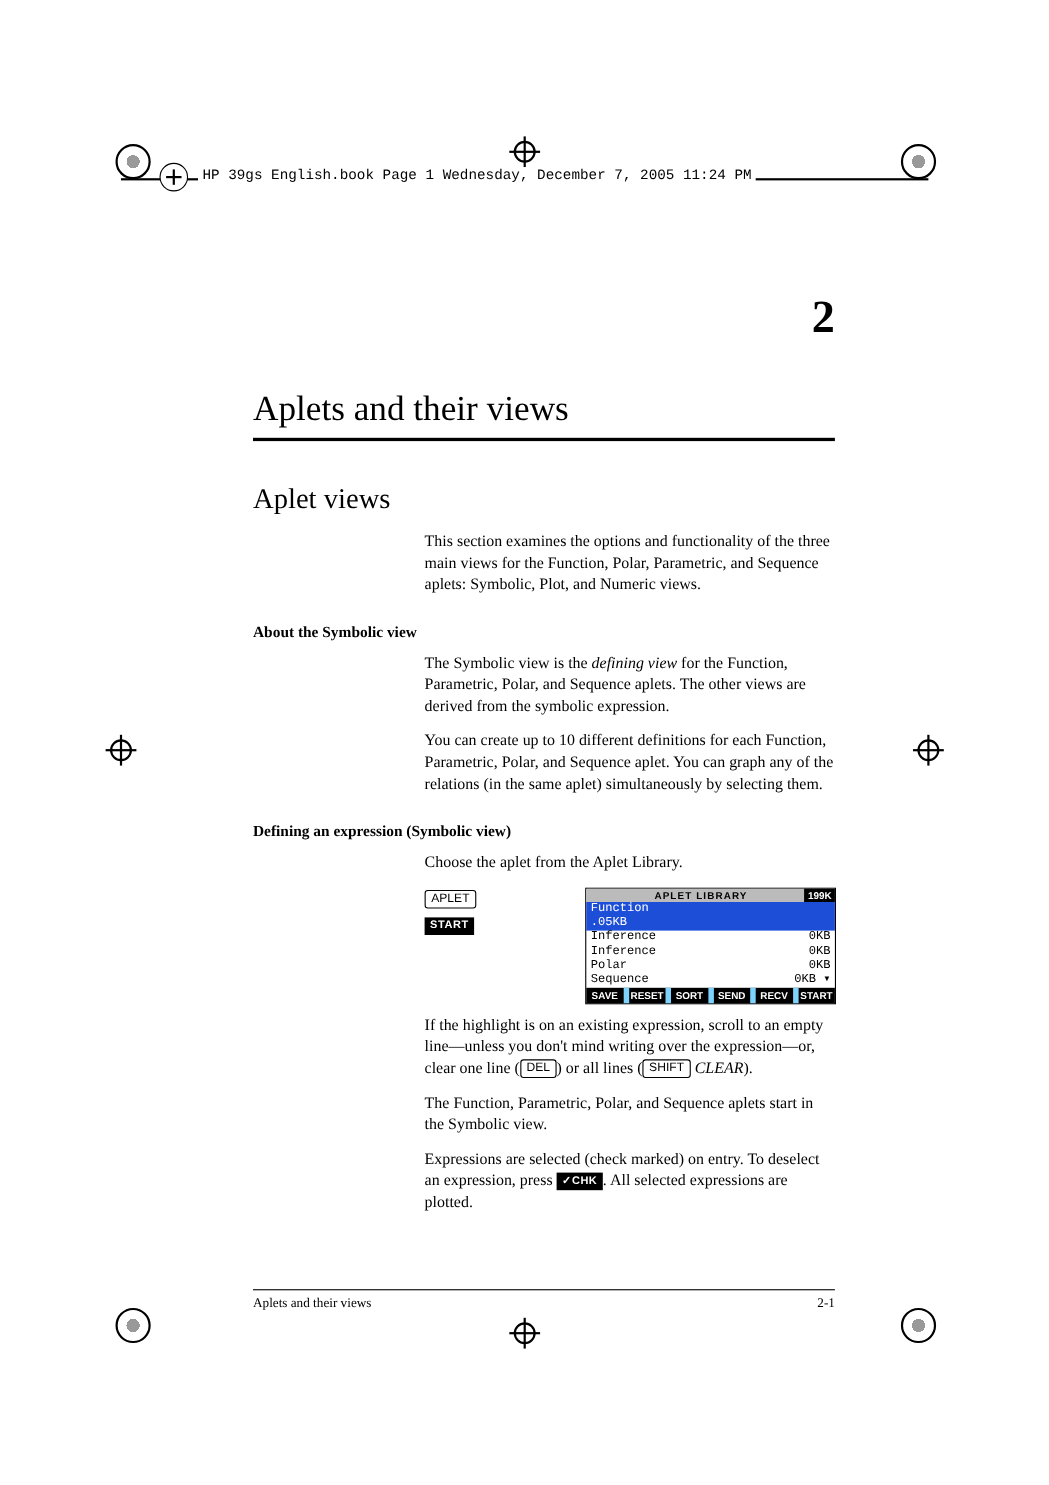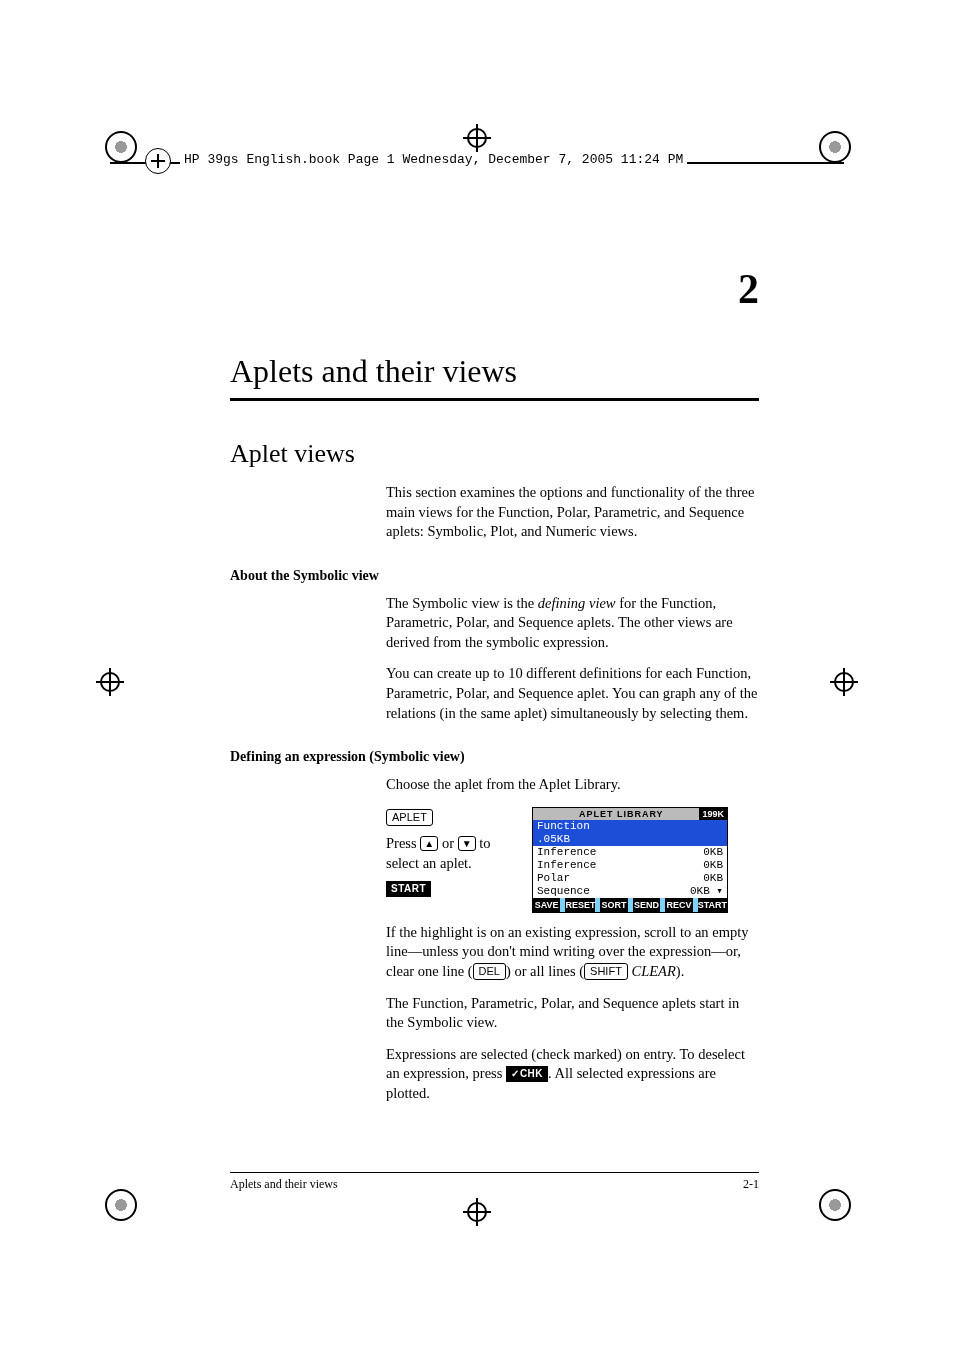--- a/index.html
+++ b/index.html
@@ -129,21 +129,21 @@
   }
   .two-col {
     display: flex;
     gap: 18px;
     margin-bottom: 10px;
   }
   .two-col .left { flex: 0 0 128px; font-size: 14.5px; line-height: 1.4; }
   .two-col .right { flex: 1; }
   .calc-screen {
     border: 1px solid #000;
-    width: 196px;
+    width: 228px;
     font-family: "Courier New", monospace;
     font-size: 11px;
   }
   .calc-title {
     background: #bbb;
     display: flex;
     font-size: 9px;
     font-weight: bold;
     font-family: Arial, sans-serif;
   }
@@ -213,23 +213,20 @@
     <p>You can create up to 10 different definitions for each Function, Parametric, Polar, and Sequence aplet. You can graph any of the relations (in the same aplet) simultaneously by selecting them.</p>
   </div>
 
   <div class="h2">Defining an expression (Symbolic view)</div>
   <div class="body-col">
     <p>Choose the aplet from the Aplet Library.</p>
 
     <div class="two-col">
       <div class="left">
         <div><span class="keycap">APLET</span></div>
-        <div style="margin-top:6px;">
-          <span>Press </span><span class="arrow-key">▲</span><span> or </span><span class="arrow-key">▼</span><span> to select an aplet.</span>
-        </div>
         <div style="margin-top:4px;"><span class="keycap-dark">START</span></div>
       </div>
       <div class="right">
         <div class="calc-screen">
           <div class="calc-title">
             <span style="width:10px;background:#bbb"></span>
             <span class="mid">APLET LIBRARY</span>
             <span class="mem">199K</span>
           </div>
           <div id="calc-rows">

